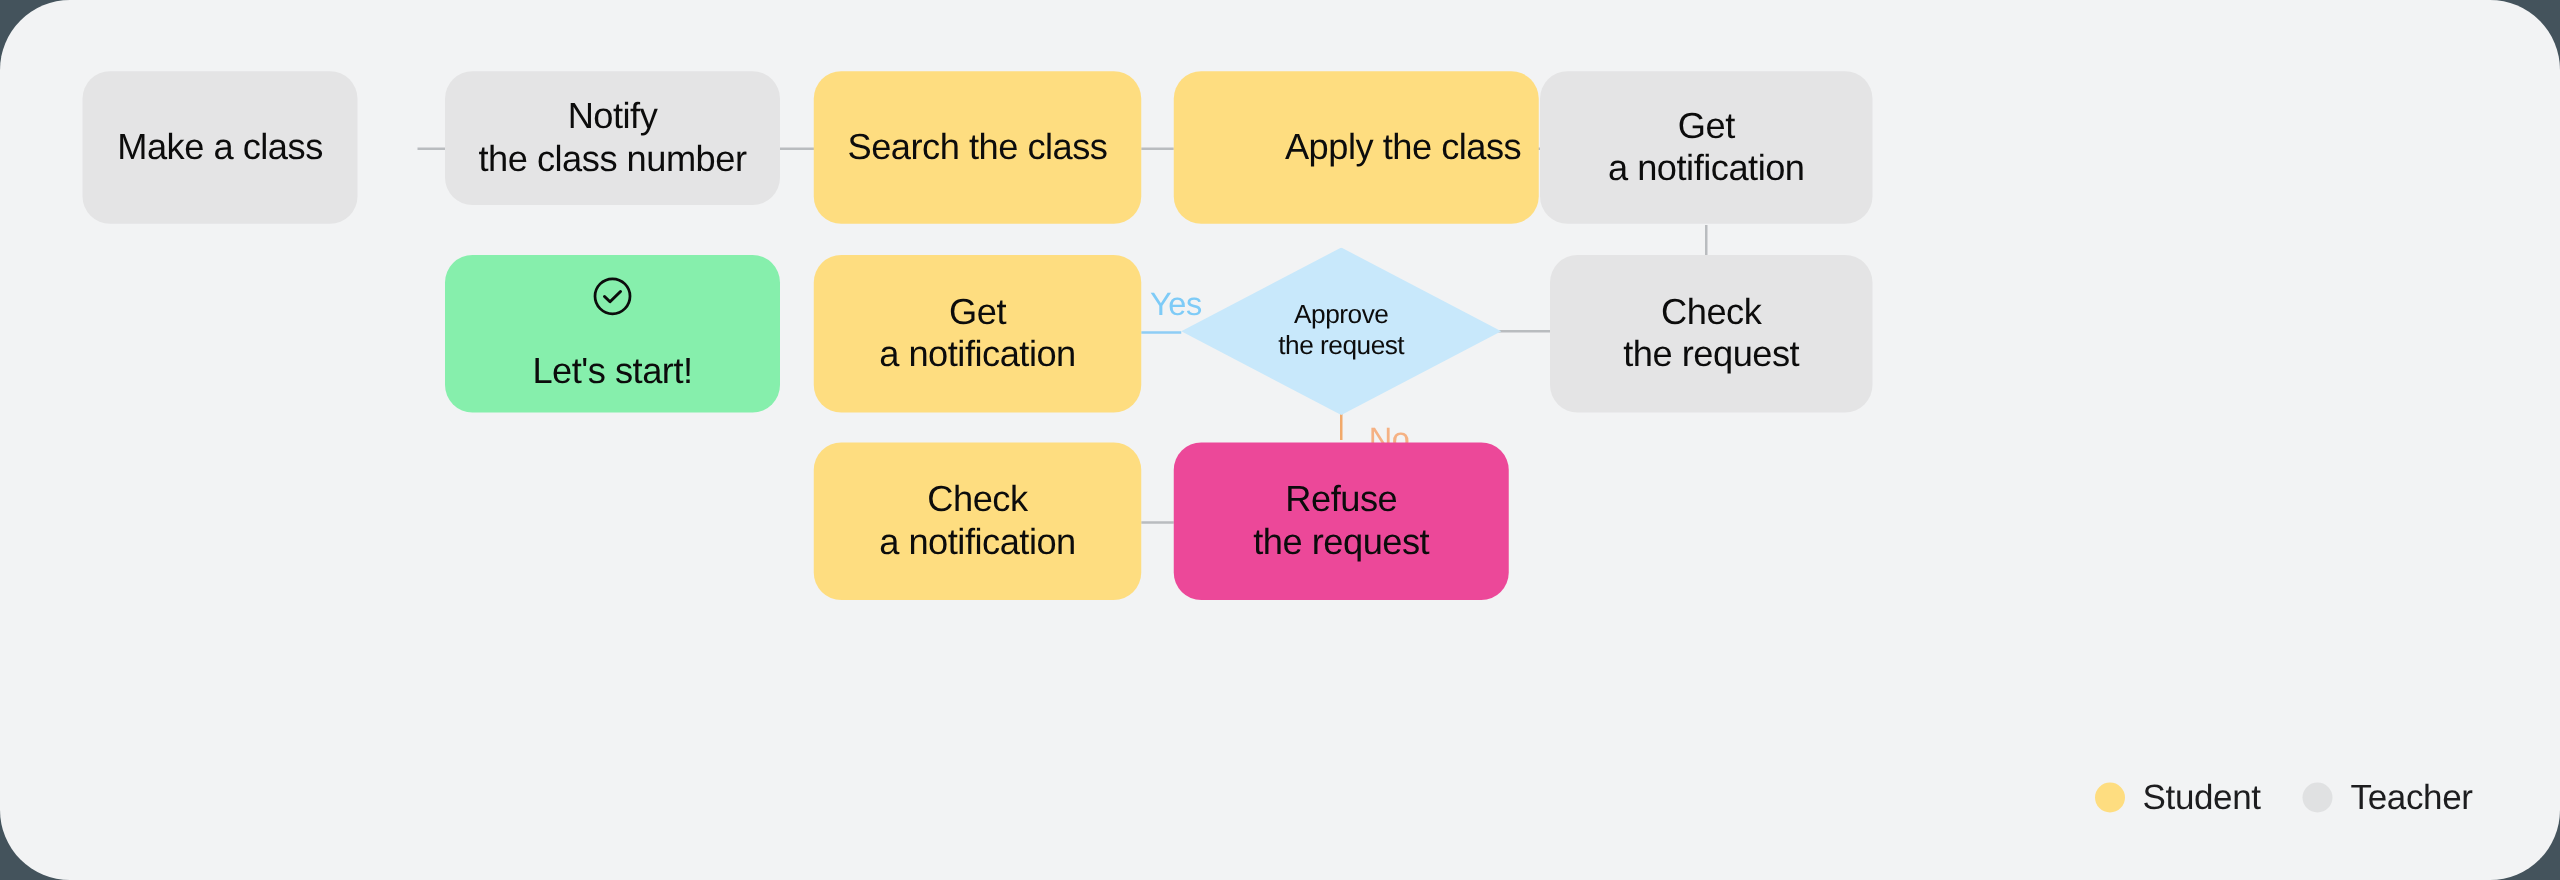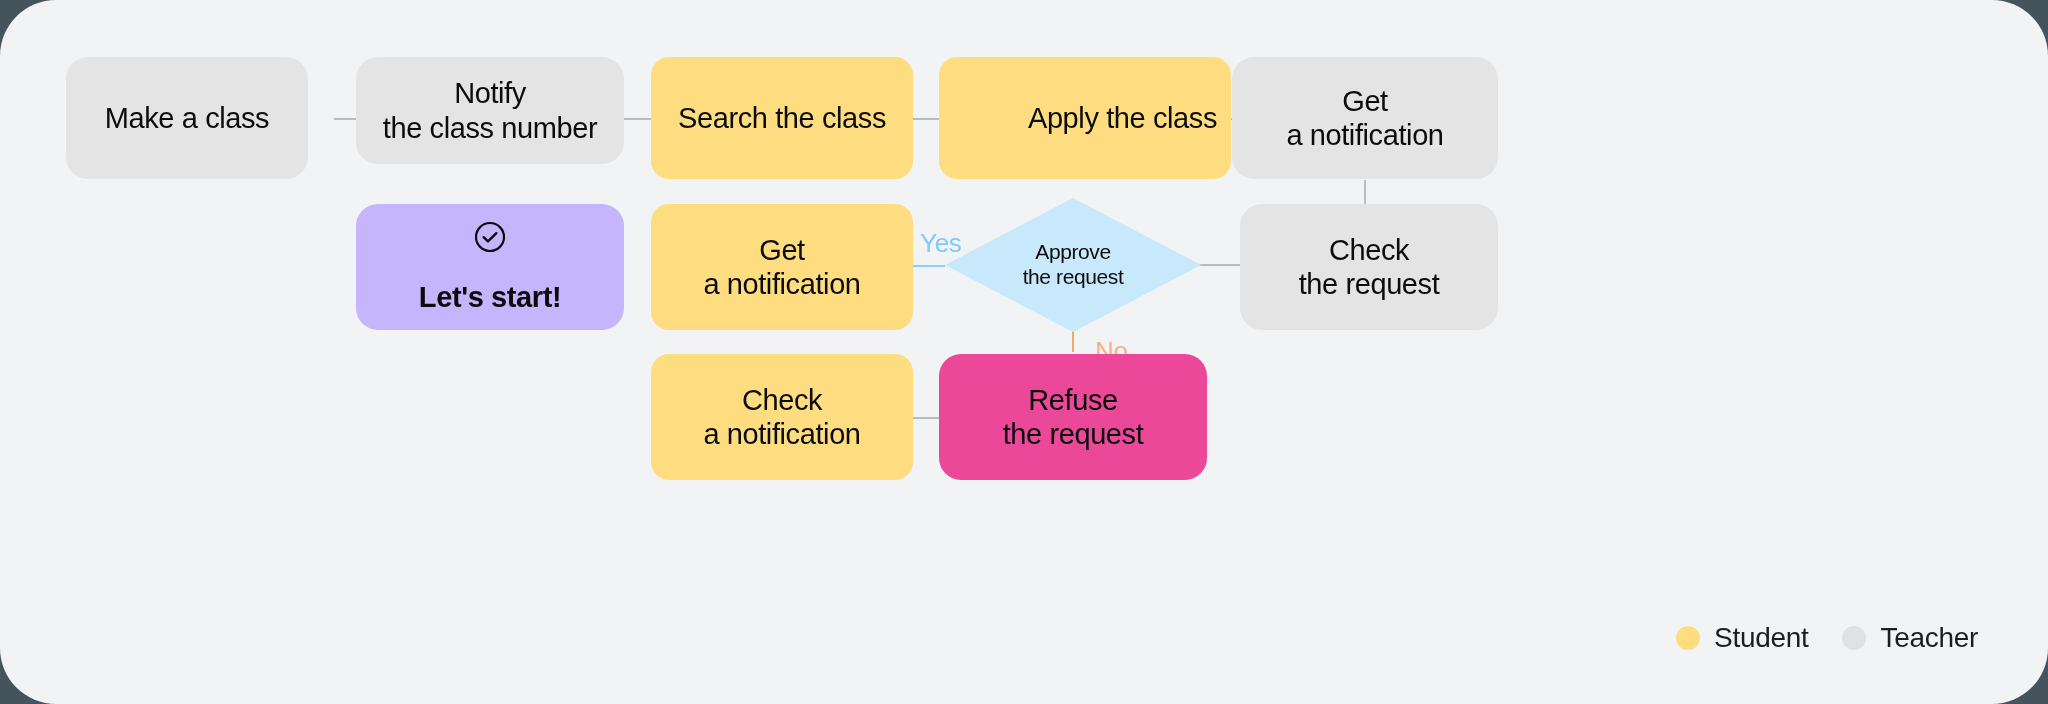--- a/index.html
+++ b/index.html
@@ -37,23 +37,23 @@
     color: #0c0c0c;
     font-size: 29px;
     line-height: 1.18;
     letter-spacing: -0.4px;
     text-align: center;
     padding: 0 14px;
   }
   .node .ln { display: block; white-space: nowrap; }
 
   .n-teacher { background: #e4e4e5; }
-  .n-student { background: #fedd80; border-radius: 18px; }
+  .n-student { background: #fedd80; }
   .n-refuse  { background: #ec4899; }
-  .n-start   { background: #c4b5fd; font-weight: bold; }
+  .n-start   { background: #86efac; }
 
   
   .diamond-wrap {
     position: absolute;
     display: flex;
     align-items: center;
     justify-content: center;
   }
   .diamond-shape {
     position: absolute;
@@ -145,21 +145,21 @@
   <div class="conn h" style="left:828px; top:266px; width:26px;"></div>
   <div class="arrow-left" style="left:820px; top:259px;"></div>
 
   <div class="conn v no" style="left:1072px; top:320px; height:32px;"></div>
 
   <div class="conn h" style="left:913px; top:417px; width:26px;"></div>
 
   <div class="edge-label yes" style="left:920px; top:228px;">Yes</div>
   <div class="edge-label no" style="left:1095px; top:336px;">No</div>
 
-  <div class="node n-teacher" style="left:66px; top:57px; width:242px; height:122px;">
+  <div class="node n-teacher" style="left:66px; top:57px; width:220px; height:122px;">
     <span class="ln">Make a class</span>
   </div>
 
   <div class="node n-teacher" style="left:356px; top:57px; width:268px; height:107px;">
     <span class="ln">Notify</span>
     <span class="ln">the class number</span>
   </div>
 
   <div class="node n-student" style="left:651px; top:57px; width:262px; height:122px;">
     <span class="ln">Search the class</span>

